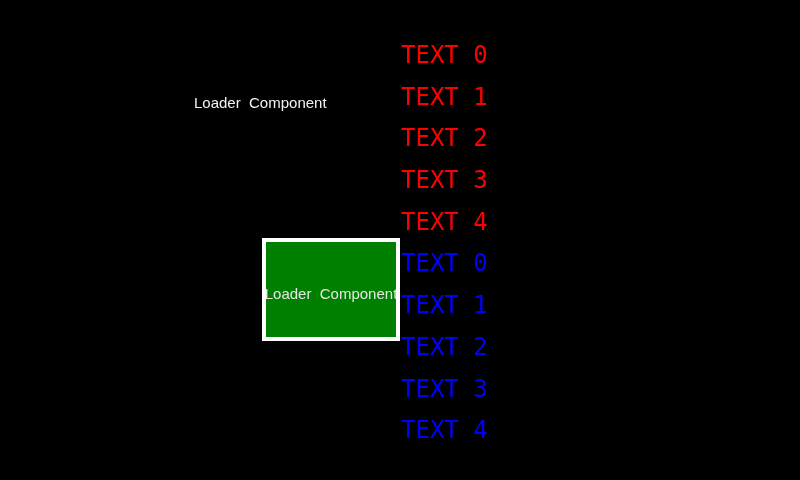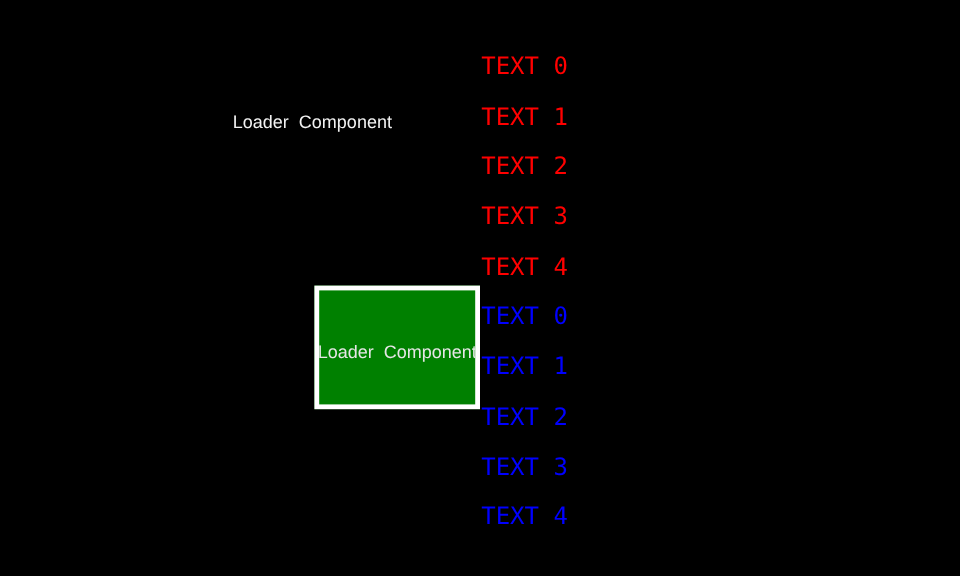--- a/index.html
+++ b/index.html
@@ -48,21 +48,21 @@
   .text-list {
     position: absolute;
     left: 401px; top: 35px;
     margin: 0; padding: 0;
     list-style: none;
   }
   .text-list li {
     height: 41.7px;
     line-height: 41.7px;
     font-family: "DejaVu Sans Mono", monospace;
-    font-size: 20px;
+    font-size: 24px;
     white-space: pre;
   }
 </style>
 </head>
 <body>
 
 <div class="screen">
 
   <div class="plain-loader-label" style="color: rgb(242, 242, 242);">Loader  Component</div>
 

